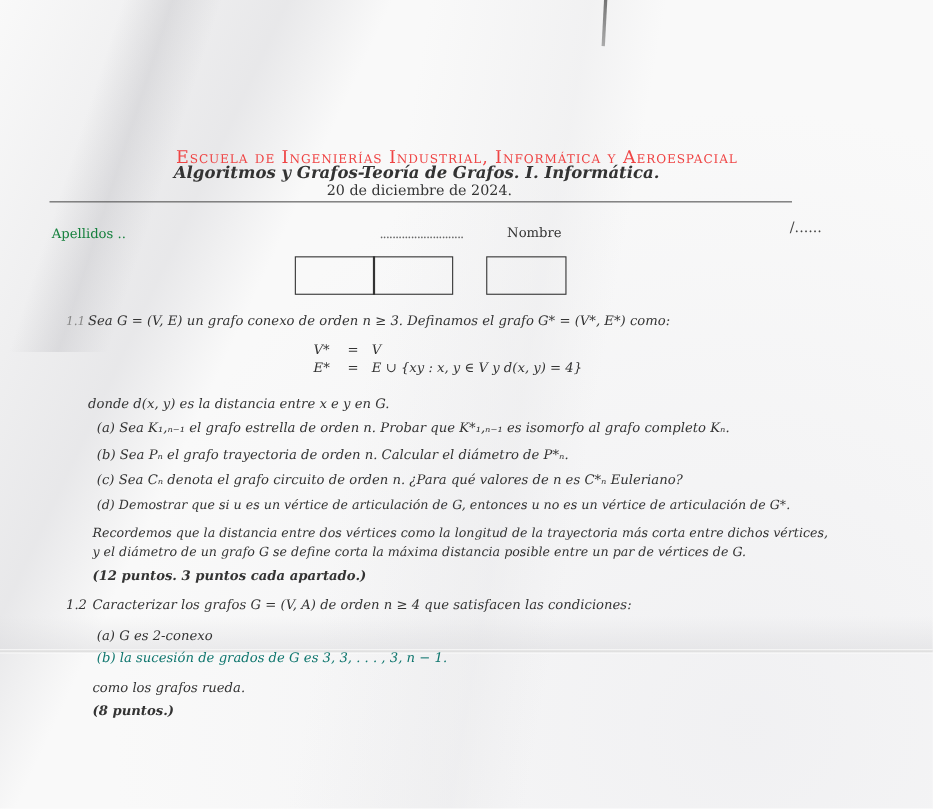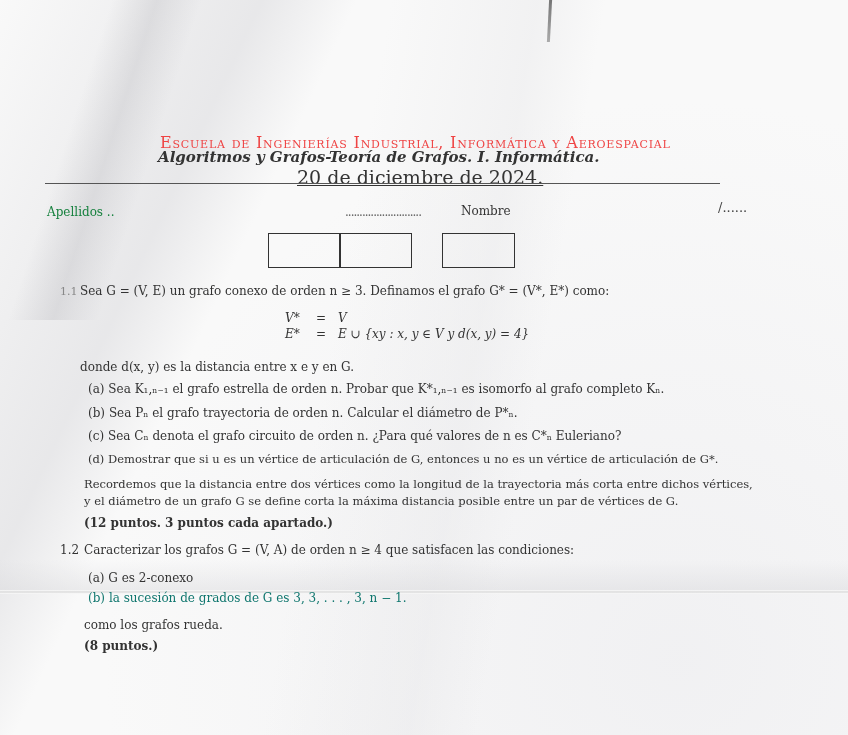--- a/index.html
+++ b/index.html
@@ -18,31 +18,31 @@
       #f9f9f9;
   }
   .crease-top { position:absolute; left:548px; top:0; width:3px; height:42px; background:linear-gradient(#555,#999); transform:rotate(3deg); opacity:.8; }
   .crease-fold { position:absolute; left:0; top:590px; width:848px; height:4px; background:linear-gradient(#fff,#d9d9d9,#fff); opacity:.9; }
   .fold-shade { position:absolute; left:0; top:560px; width:848px; height:32px; background:linear-gradient(rgba(255,255,255,0), rgba(215,215,218,0.45)); }
   .left-shade { position:absolute; left:60px; top:0; width:90px; height:320px; background:linear-gradient(90deg, rgba(255,255,255,0), rgba(185,185,190,0.35), rgba(255,255,255,0)); transform:skewX(-18deg); }
 
   .abs { position:absolute; white-space:nowrap; }
   .school { left:160px; top:133px; font-size:16px; letter-spacing:.8px; color:#ef4444; font-variant:small-caps; }
   .course { left:158px; top:148px; font-size:15px; font-style:italic; font-weight:bold; color:#333; }
-  .date { left:297px; top:166px; font-size:19px; color:#333;text-decoration:underline; }
+  .date { left:297px; top:166px; font-size:13px; color:#333; }
   .rule { left:45px; top:183px; width:675px; height:1px; background:#555; }
 
   .apellidos { left:47px; top:205px; font-size:12px; color:#15803d; }
   .dots1 { left:345px; top:205px; font-size:12px; color:#666; letter-spacing:-1px; }
   .nombre { left:461px; top:204px; font-size:12px; color:#333;text-align:center; }
   .slash { left:718px; top:200px; font-size:13px; color:#444; }
 
   .box { position:absolute; border:1px solid #333; background:transparent; }
 
-  .txt { font-size:12px; color:#333; }
+  .txt { font-size:12px; color:#333;font-style:italic; }
   .math { font-style:italic; }
   .small { font-size:11px; }
   .bold { font-weight:bold; }
 </style>
 </head>
 <body>
 
 <div class="paper"></div>
 <div class="left-shade"></div>
 <div class="crease-top"></div>

